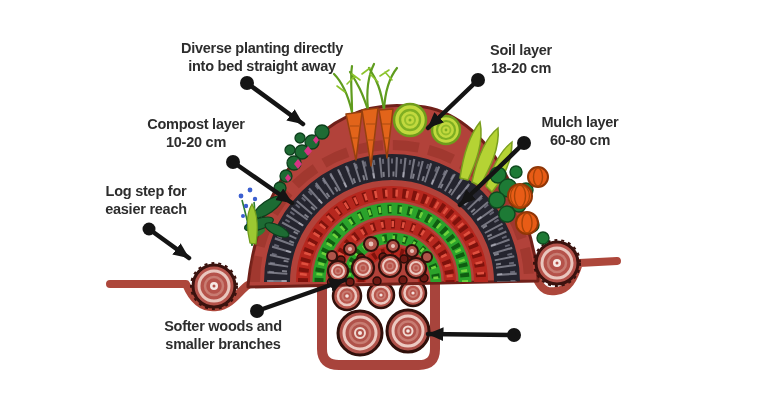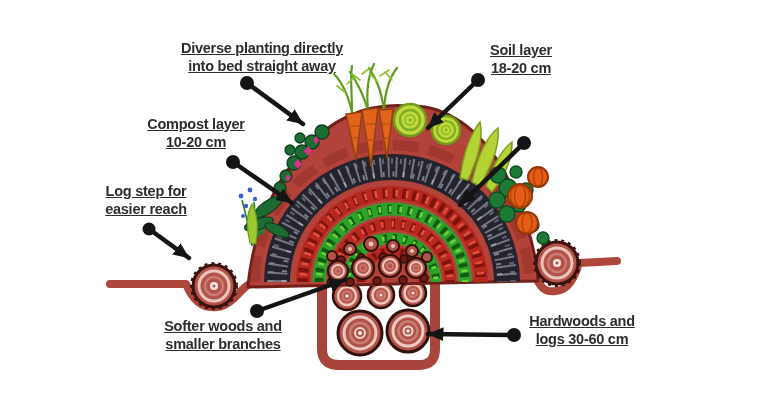--- a/index.html
+++ b/index.html
@@ -6,21 +6,20 @@
   #stage{
     position:relative;width:768px;height:402px;background:#ffffff;overflow:hidden;
     font-family:"Liberation Sans",sans-serif;
   }
   #art{position:absolute;left:0;top:0;}
   .label{
     position:absolute;transform:translateX(-50%);
     text-align:center;white-space:pre-line;
     font-weight:600;font-size:14.5px;line-height:18px;letter-spacing:-0.25px;
     color:#2d2d2d;
-    text-decoration:underline;
   }
 </style>
 </head>
 <body>
 
 <div id="stage">
 
   <svg id="art" width="768" height="402" viewBox="0 0 768 402">
     <defs>
       <marker id="ah" markerUnits="userSpaceOnUse" markerWidth="18" markerHeight="15" refX="15.5" refY="7" orient="auto">
@@ -308,19 +307,19 @@
         </g>
     </g>
   </svg>
 
   <div class="label" style="left:262px;top:39px">Diverse planting directly
 into bed straight away</div>
   <div class="label" style="left:521px;top:41px">Soil layer
 18-20 cm</div>
   <div class="label" style="left:196px;top:115px">Compost layer
 10-20 cm</div>
+  <div class="label" style="left:580px;top:113px">Mulch layer
+60-80 cm</div>
   <div class="label" style="left:146px;top:182px">Log step for
 easier reach</div>
   <div class="label" style="left:223px;top:317px">Softer woods and
 smaller branches</div>
-  <div class="label" style="left:582px;top:312px">Hardwoods and
-logs 30-60 cm</div>
 </div>
 
 </body></html>

